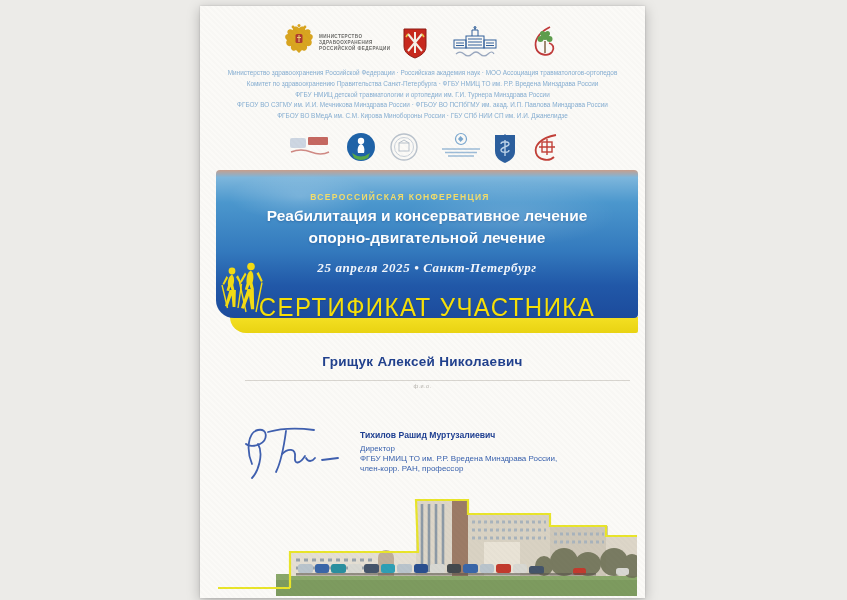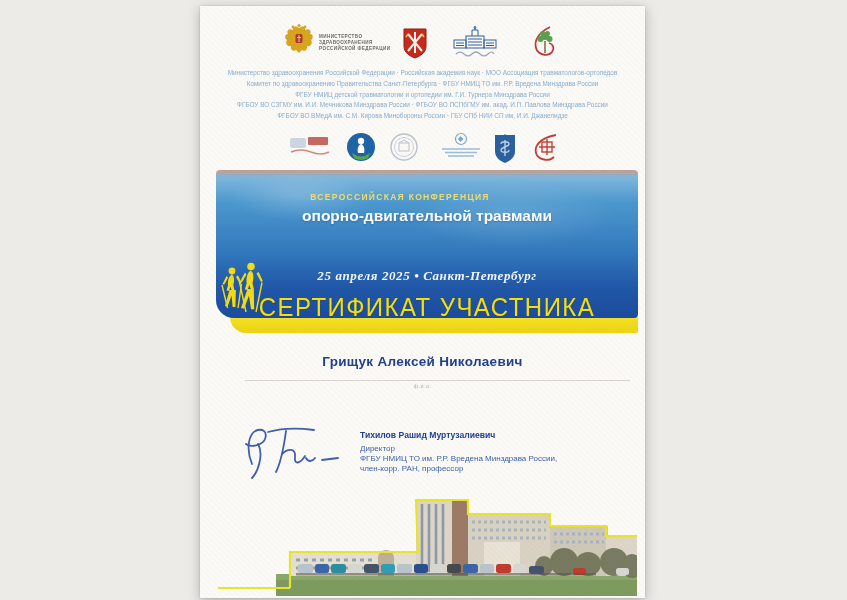--- a/index.html
+++ b/index.html
@@ -52,21 +52,21 @@
   .kicker{
     position:absolute;left:16px;top:186px;width:368px;text-align:center;
     font-size:8.5px;font-weight:bold;letter-spacing:1.3px;color:#f2dc6a;z-index:3;
   }
   .banner-title{
     position:absolute;left:16px;top:199px;width:422px;text-align:center;
     font-size:15.5px;line-height:21.5px;font-weight:bold;color:#fdfefe;z-index:3;
     text-shadow:0 1px 2px rgba(20,60,120,.35);
   }
   .date-line{
-    position:absolute;left:16px;top:262px;width:422px;text-align:center;
+    position:absolute;left:16px;top:254px;width:422px;text-align:center;
     font-family:"Liberation Serif",serif;font-style:italic;font-weight:bold;
     font-size:13px;color:#f2f6fb;z-index:3;letter-spacing:.6px;
   }
   .cert-title{
     position:absolute;left:16px;top:288px;width:422px;text-align:center;
     font-size:25px;line-height:26px;color:#f6df08;letter-spacing:1.5px;z-index:4;
     transform:scaleX(.96);transform-origin:center;
     text-shadow:0 1px 1px rgba(30,60,110,.4);
   }
   .walkers{position:absolute;left:18px;top:256px;z-index:5;}
@@ -200,21 +200,22 @@
         <rect x="12" y="10" width="10" height="10" fill="none" stroke="#c24038" stroke-width="1.4"></rect>
         <path d="M17 7 v16 M9 15 h16" stroke="#c24038" stroke-width="1.4"></path>
       </svg>
     </span>
   </div>
 
   <div class="ribbon"></div>
   <div class="banner"></div>
   <div class="kicker">ВСЕРОССИЙСКАЯ КОНФЕРЕНЦИЯ</div>
   <div class="banner-title">
-    <div>опорно-двигательной травмами</div>
+    <div>Реабилитация и консервативное лечение</div>
+    <div>опорно-двигательной лечение</div>
   </div>
   <div class="date-line">25 апреля 2025 • Санкт-Петербург</div>
   <div class="cert-title">СЕРТИФИКАТ УЧАСТНИКА</div>
 
   <span class="walkers">
     <svg width="52" height="70" viewBox="0 0 52 70">
       <g fill="#f2da14" stroke="none">
 
         <circle cx="14" cy="9" r="3.4"></circle>
         <path d="M14 12.5 c-3 1.5 -4.5 6 -4 11 l-1.5 5 2.5 .5 1.5 -4.5 c.5 2 1 3.5 1.5 4.5 l2.5 -.5 -1.2 -5.5 c1.6 -4.5 .7 -9 -1.3 -10.5 Z"></path>

